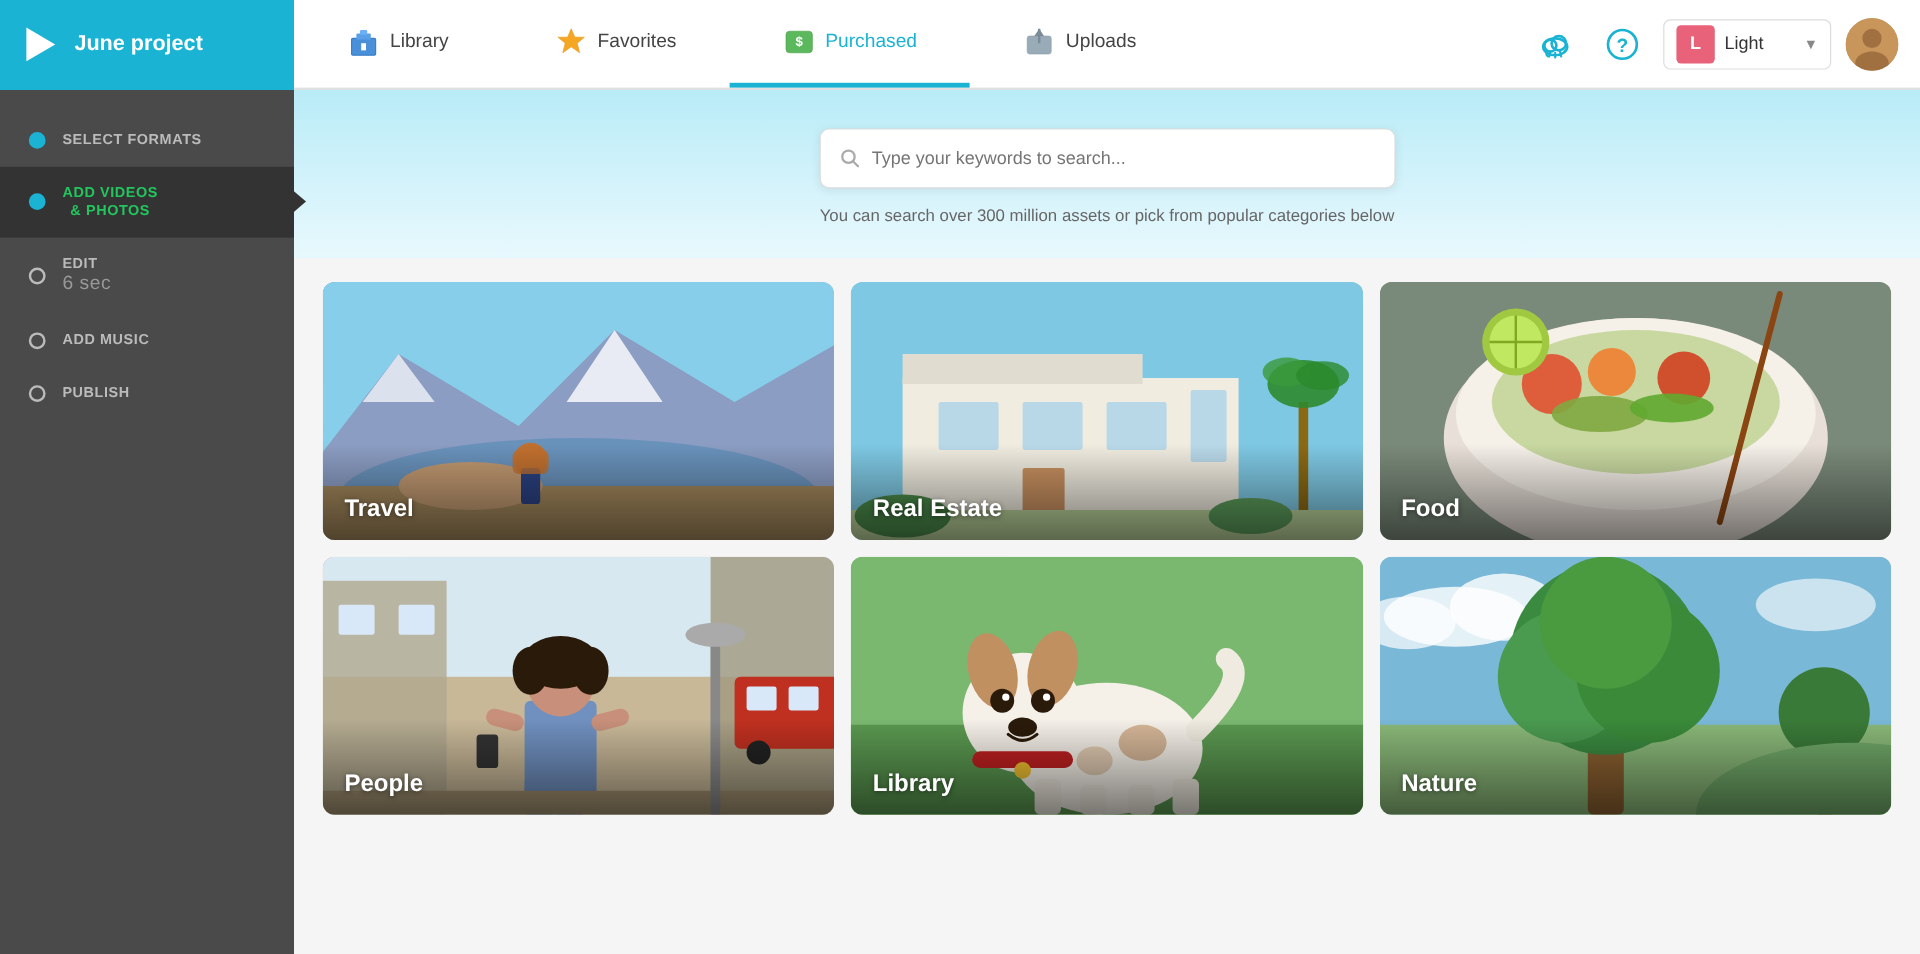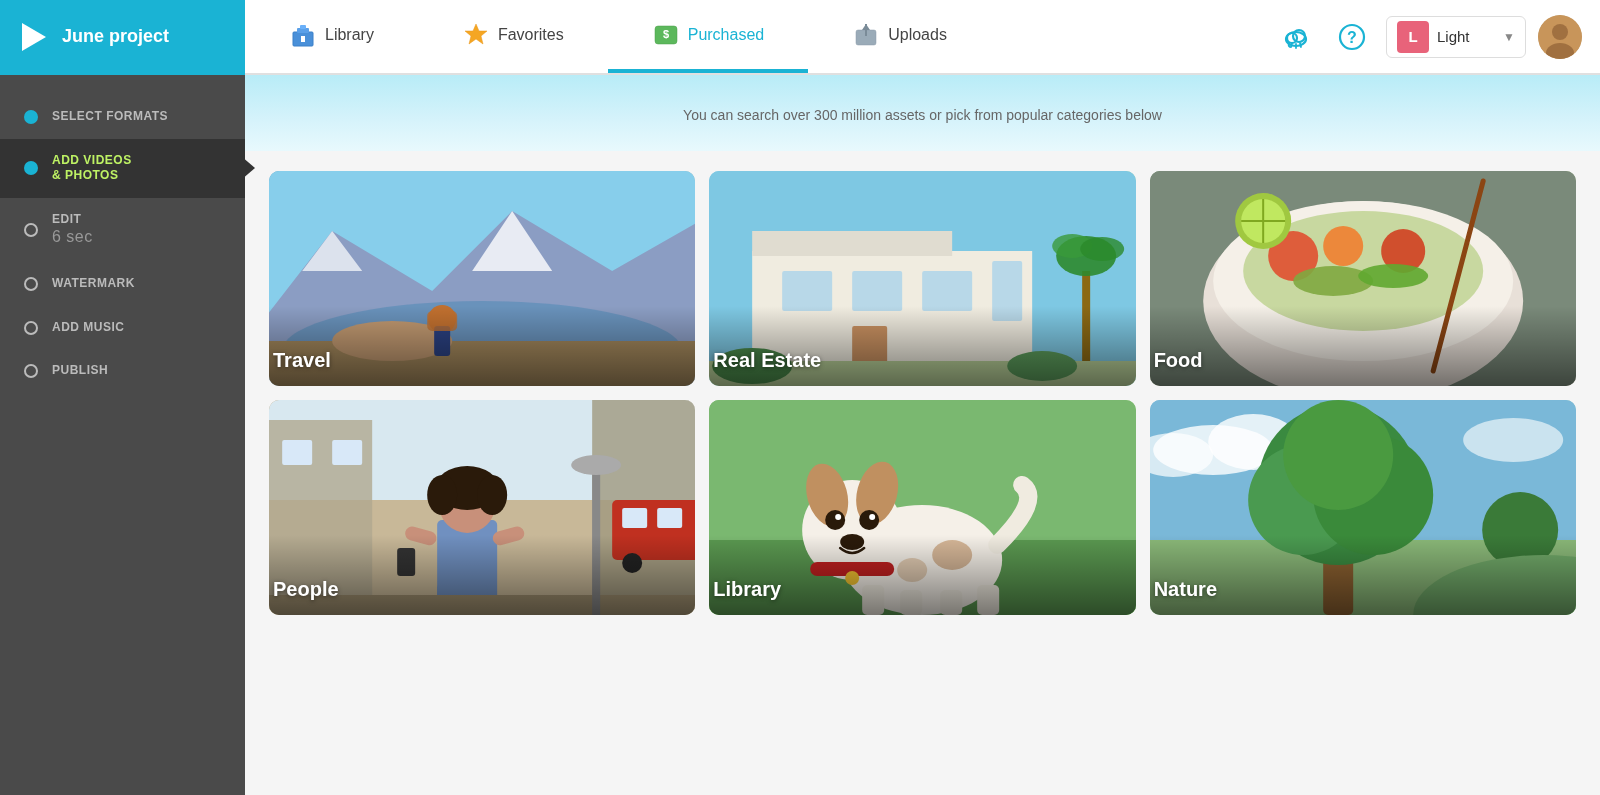--- a/index.html
+++ b/index.html
@@ -270,21 +270,21 @@
     }
     .category-overlay {
       position: absolute;
       bottom: 0;
       left: 0;
       right: 0;
       height: 80px;
       background: linear-gradient(transparent, rgba(0,0,0,0.5));
       display: flex;
       align-items: flex-end;
-      padding: 14px 4px;
+      padding: 14px 18px;
     }
     .category-label {
       color: #fff;
       font-size: 20px;
       font-weight: 600;
       text-shadow: 0 1px 4px rgba(0,0,0,0.5);
     }
   </style>
 </head>
 <body>
@@ -385,58 +385,59 @@
     <div class="sidebar-item">
       <div class="sidebar-dot completed-dot"></div>
       <div class="sidebar-item-text">
         <div style="white-space:pre-line;">SELECT FORMATS</div>
       </div>
     </div>
 
     <div class="sidebar-item active">
       <div class="sidebar-dot active-dot"></div>
       <div class="sidebar-item-text">
-        <div style="white-space:pre-line; color:#bef264;">ADD VIDEOS<br>&amp; PHOTOS</div>
+        <div style="white-space:pre-line; color:#22c55e;text-align:center;">ADD VIDEOS<br>&amp; PHOTOS</div>
       </div>
     </div>
 
     <div class="sidebar-item">
       <div class="sidebar-dot"></div>
       <div class="sidebar-item-text">
         <div>EDIT</div>
         <div class="sidebar-sub">6 sec</div>
       </div>
     </div>
 
 
-    <div class="sidebar-item">
-      <div class="sidebar-dot"></div>
-      <div class="sidebar-item-text">
-        <div>WATERMARK</div>
-      </div>
-    </div>
 
     <div class="sidebar-item">
       <div class="sidebar-dot"></div>
       <div class="sidebar-item-text">
         <div>ADD MUSIC</div>
       </div>
     </div>
 
     <div class="sidebar-item">
       <div class="sidebar-dot"></div>
       <div class="sidebar-item-text">
         <div>PUBLISH</div>
       </div>
     </div>
   </div>
 
   <div class="content-area">
 
     <div class="search-banner">
+      <div class="search-box">
+        <svg width="18" height="18" viewBox="0 0 18 18">
+          <circle cx="7.5" cy="7.5" r="5.5" fill="none" stroke="#aaa" stroke-width="2"></circle>
+          <line x1="11.5" y1="11.5" x2="16" y2="16" stroke="#aaa" stroke-width="2" stroke-linecap="round"></line>
+        </svg>
+        <input class="search-input" type="text" placeholder="Type your keywords to search..." style="">
+      </div>
       <div class="search-hint">You can search over 300 million assets or pick from popular categories below</div>
     </div>
 
     <div class="category-grid">
 
       <div class="category-card">
         <div class="cat-travel" style="width:100%;height:100%;position:absolute;top:0;left:0;">
           <svg width="100%" height="100%" viewBox="0 0 540 215" preserveAspectRatio="xMidYMid slice">
 
             <rect width="540" height="215" fill="#87CEEB"></rect>

